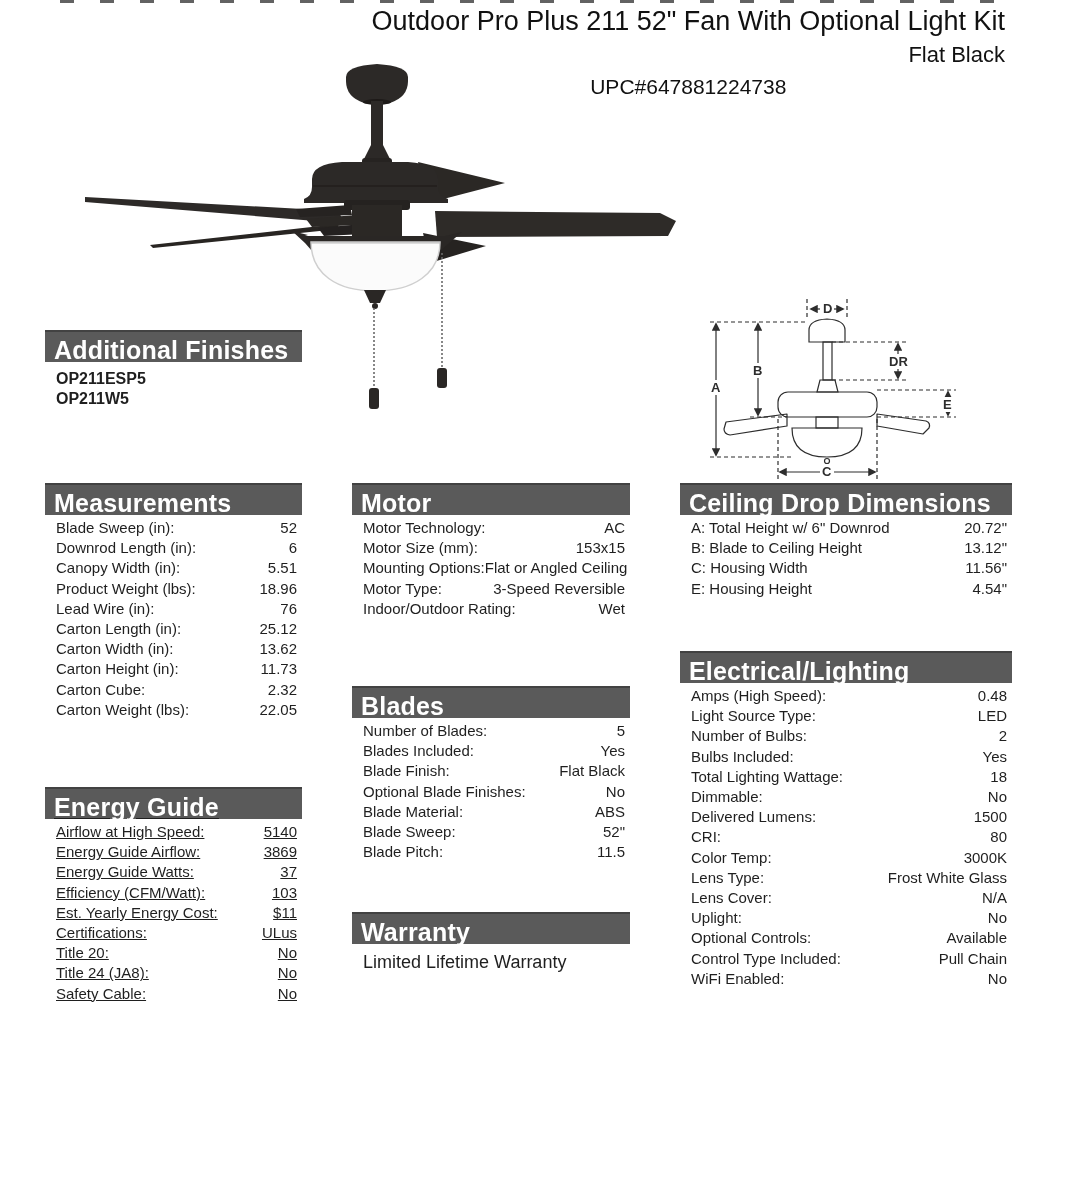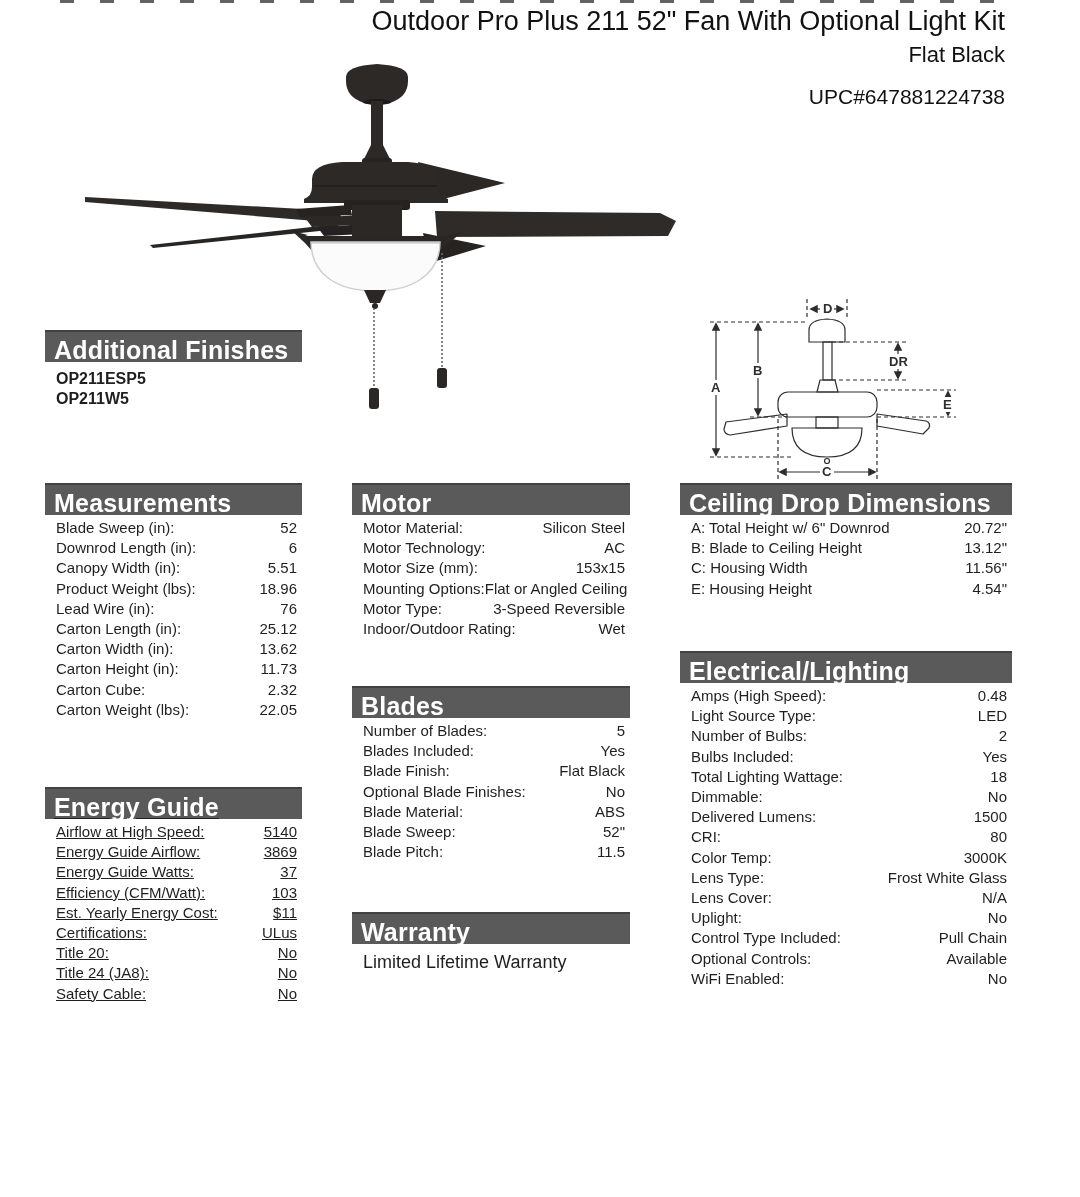--- a/index.html
+++ b/index.html
@@ -8,21 +8,21 @@
   .page { position:relative; width:1080px; height:1197px; background:#ffffff; overflow:hidden; }
 
   
   .crop-strip { position:absolute; left:60px; top:0; width:960px; height:3px;
     background:repeating-linear-gradient(90deg,#2e2e2e 0 14px, transparent 14px 40px); opacity:.75; }
 
   
   .hdr { position:absolute; top:5px; right:75px; text-align:right; }
   .hdr .title  { font-size:27px; line-height:32px; color:#111; }
   .hdr .finish { font-size:22px; line-height:26px; margin-top:5px; color:#111; }
-  .hdr .upc    { font-size:21px; line-height:24px; margin-top:17px; color:#111; }
+  .hdr .upc    { font-size:21px; line-height:24px; margin-top:7px; color:#111;text-align:center; }
 
   
   .spec { position:absolute; }
   .spec-header { background:#5a5a5a; border-top:2px solid #424242; color:#ffffff;
     font-weight:bold; font-size:25px; height:32px; line-height:36px; padding-left:9px;
     letter-spacing:.2px; white-space:nowrap; overflow:hidden; }
   .spec-rows { padding-top:3px; }
   .spec-row { display:flex; justify-content:space-between; align-items:baseline;
     font-size:15px; line-height:20.2px; padding:0 5px 0 11px; }
   .spec-row .lbl { white-space:nowrap; }
@@ -277,24 +277,20 @@
         </div>
       </div>
   </div>
 
   <div class="spec col-mid" style="top:483px;">
     <div class="spec-header">
       <span>Motor</span>
     </div>
     <div class="spec-rows">
 
-        <div class="spec-row">
-          <span class="lbl">Motor Material:</span>
-          <span class="val">Silicon Steel</span>
-        </div>
 
         <div class="spec-row">
           <span class="lbl">Motor Technology:</span>
           <span class="val">AC</span>
         </div>
 
         <div class="spec-row">
           <span class="lbl">Motor Size (mm):</span>
           <span class="val">153x15</span>
         </div>
@@ -455,29 +451,29 @@
           <span class="lbl">Lens Cover:</span>
           <span class="val">N/A</span>
         </div>
 
         <div class="spec-row">
           <span class="lbl">Uplight:</span>
           <span class="val">No</span>
         </div>
 
         <div class="spec-row">
+          <span class="lbl">Optional Controls:</span>
+          <span class="val">Available</span>
+        </div>
+
+        <div class="spec-row">
           <span class="lbl">Control Type Included:</span>
           <span class="val">Pull Chain</span>
         </div>
 
         <div class="spec-row">
-          <span class="lbl">Optional Controls:</span>
-          <span class="val">Available</span>
-        </div>
-
-        <div class="spec-row">
           <span class="lbl">WiFi Enabled:</span>
           <span class="val">No</span>
         </div>
       </div>
   </div>
 
 </div>
 
 </body></html>

